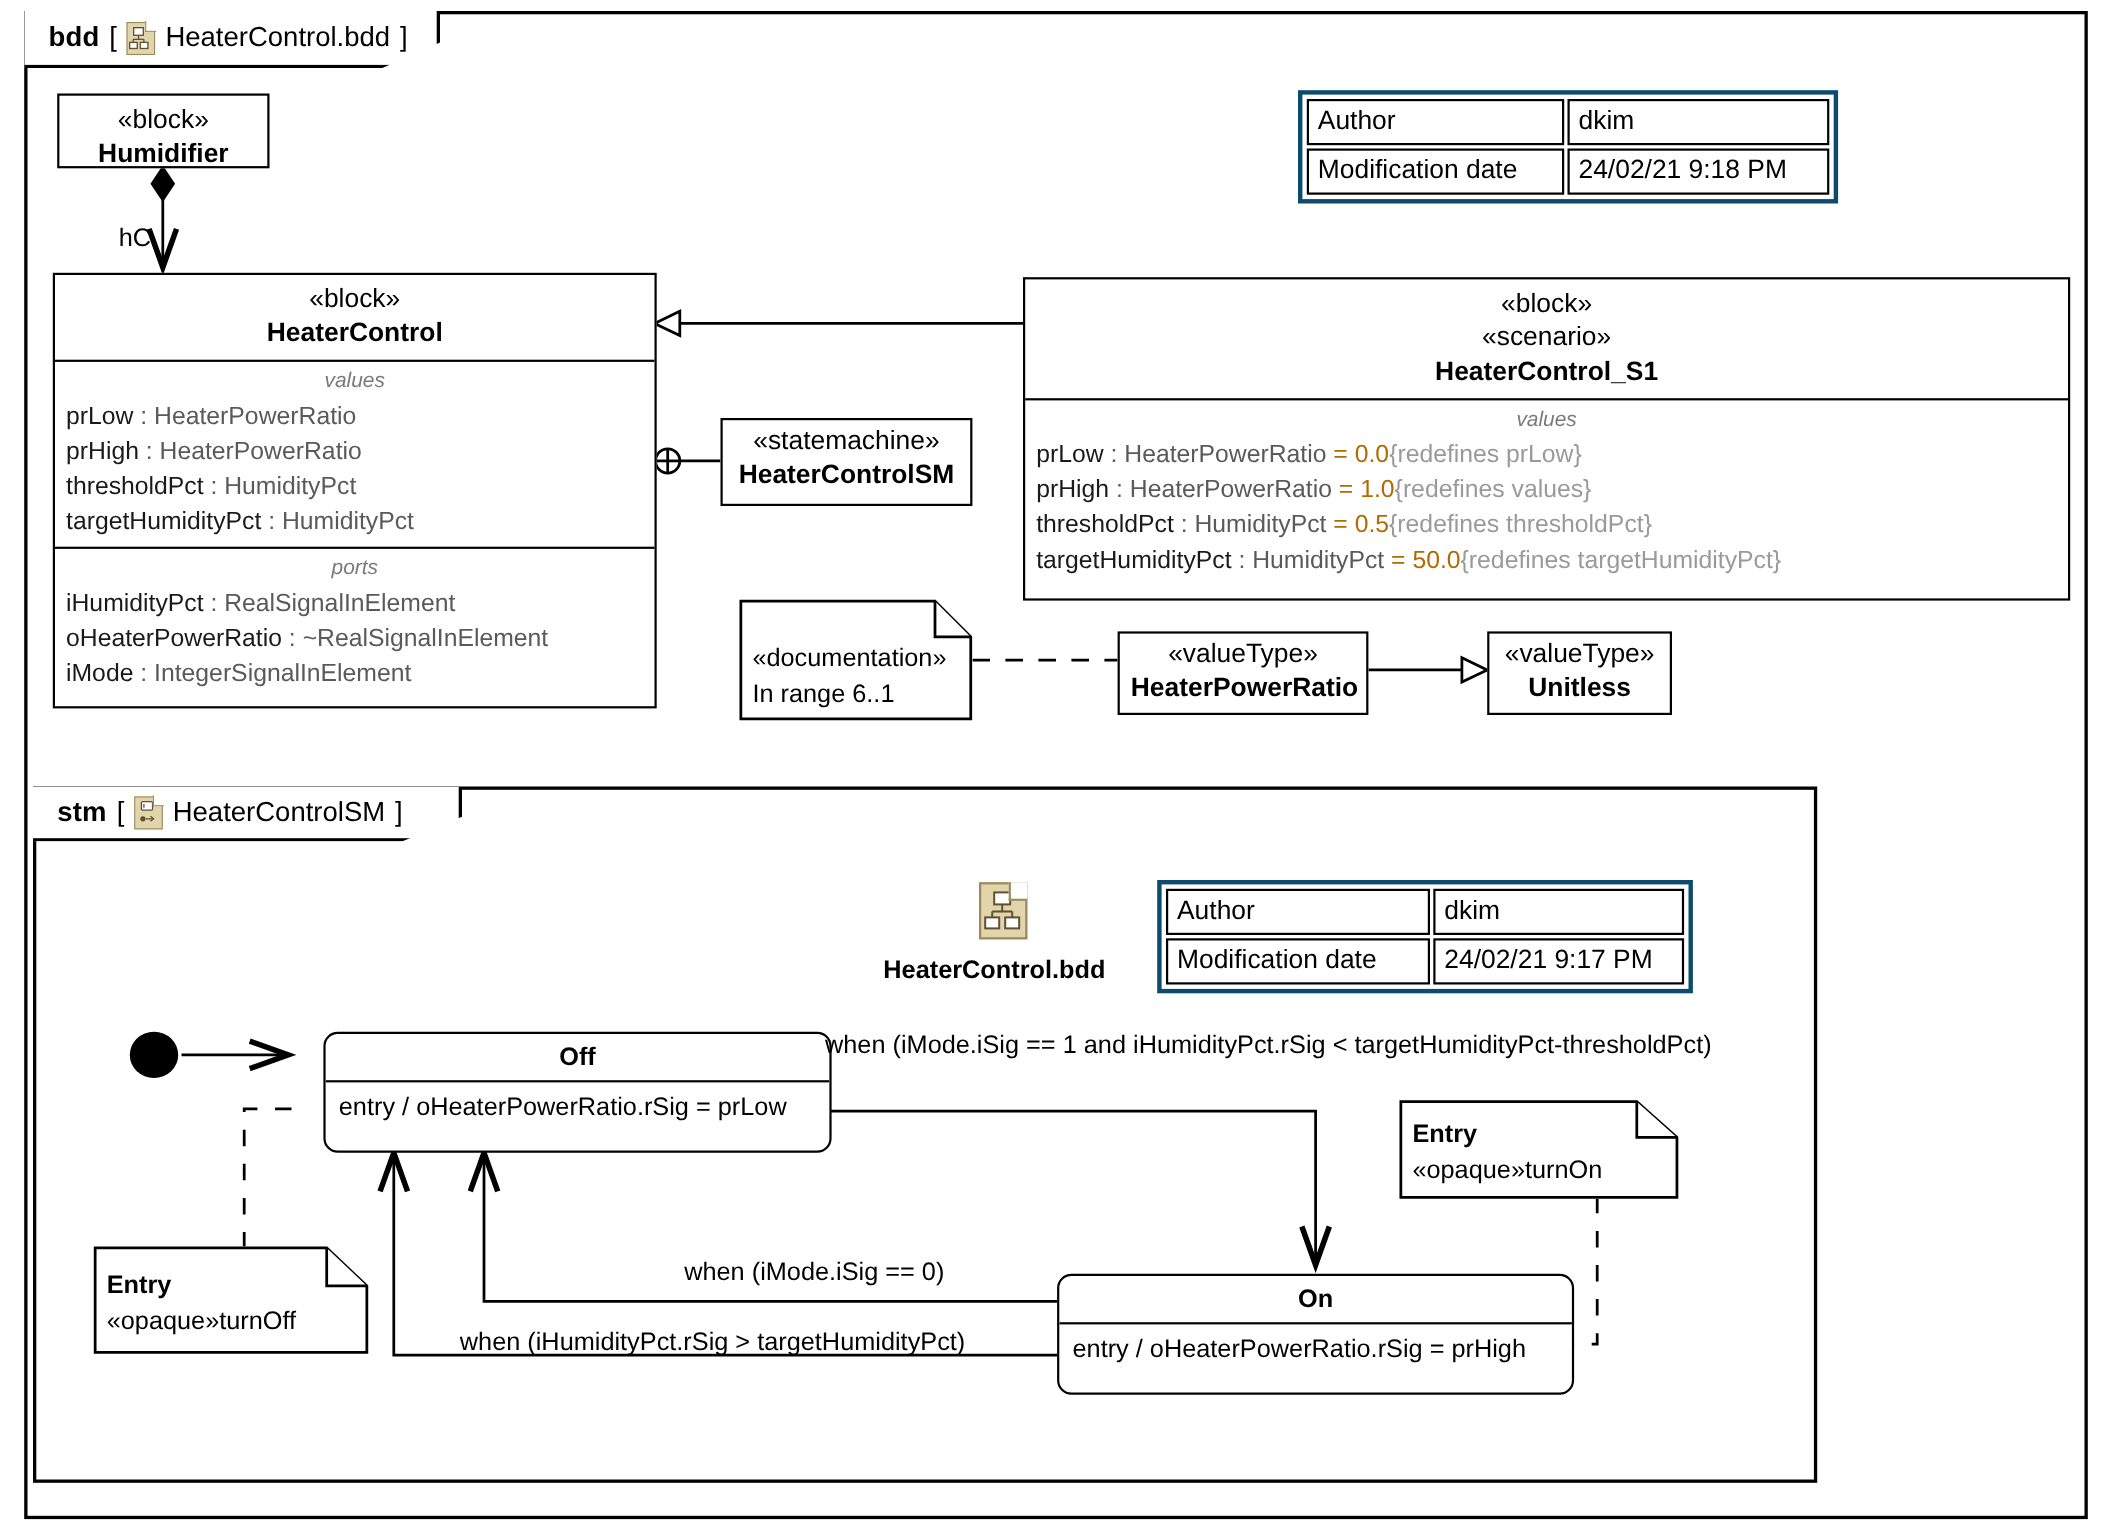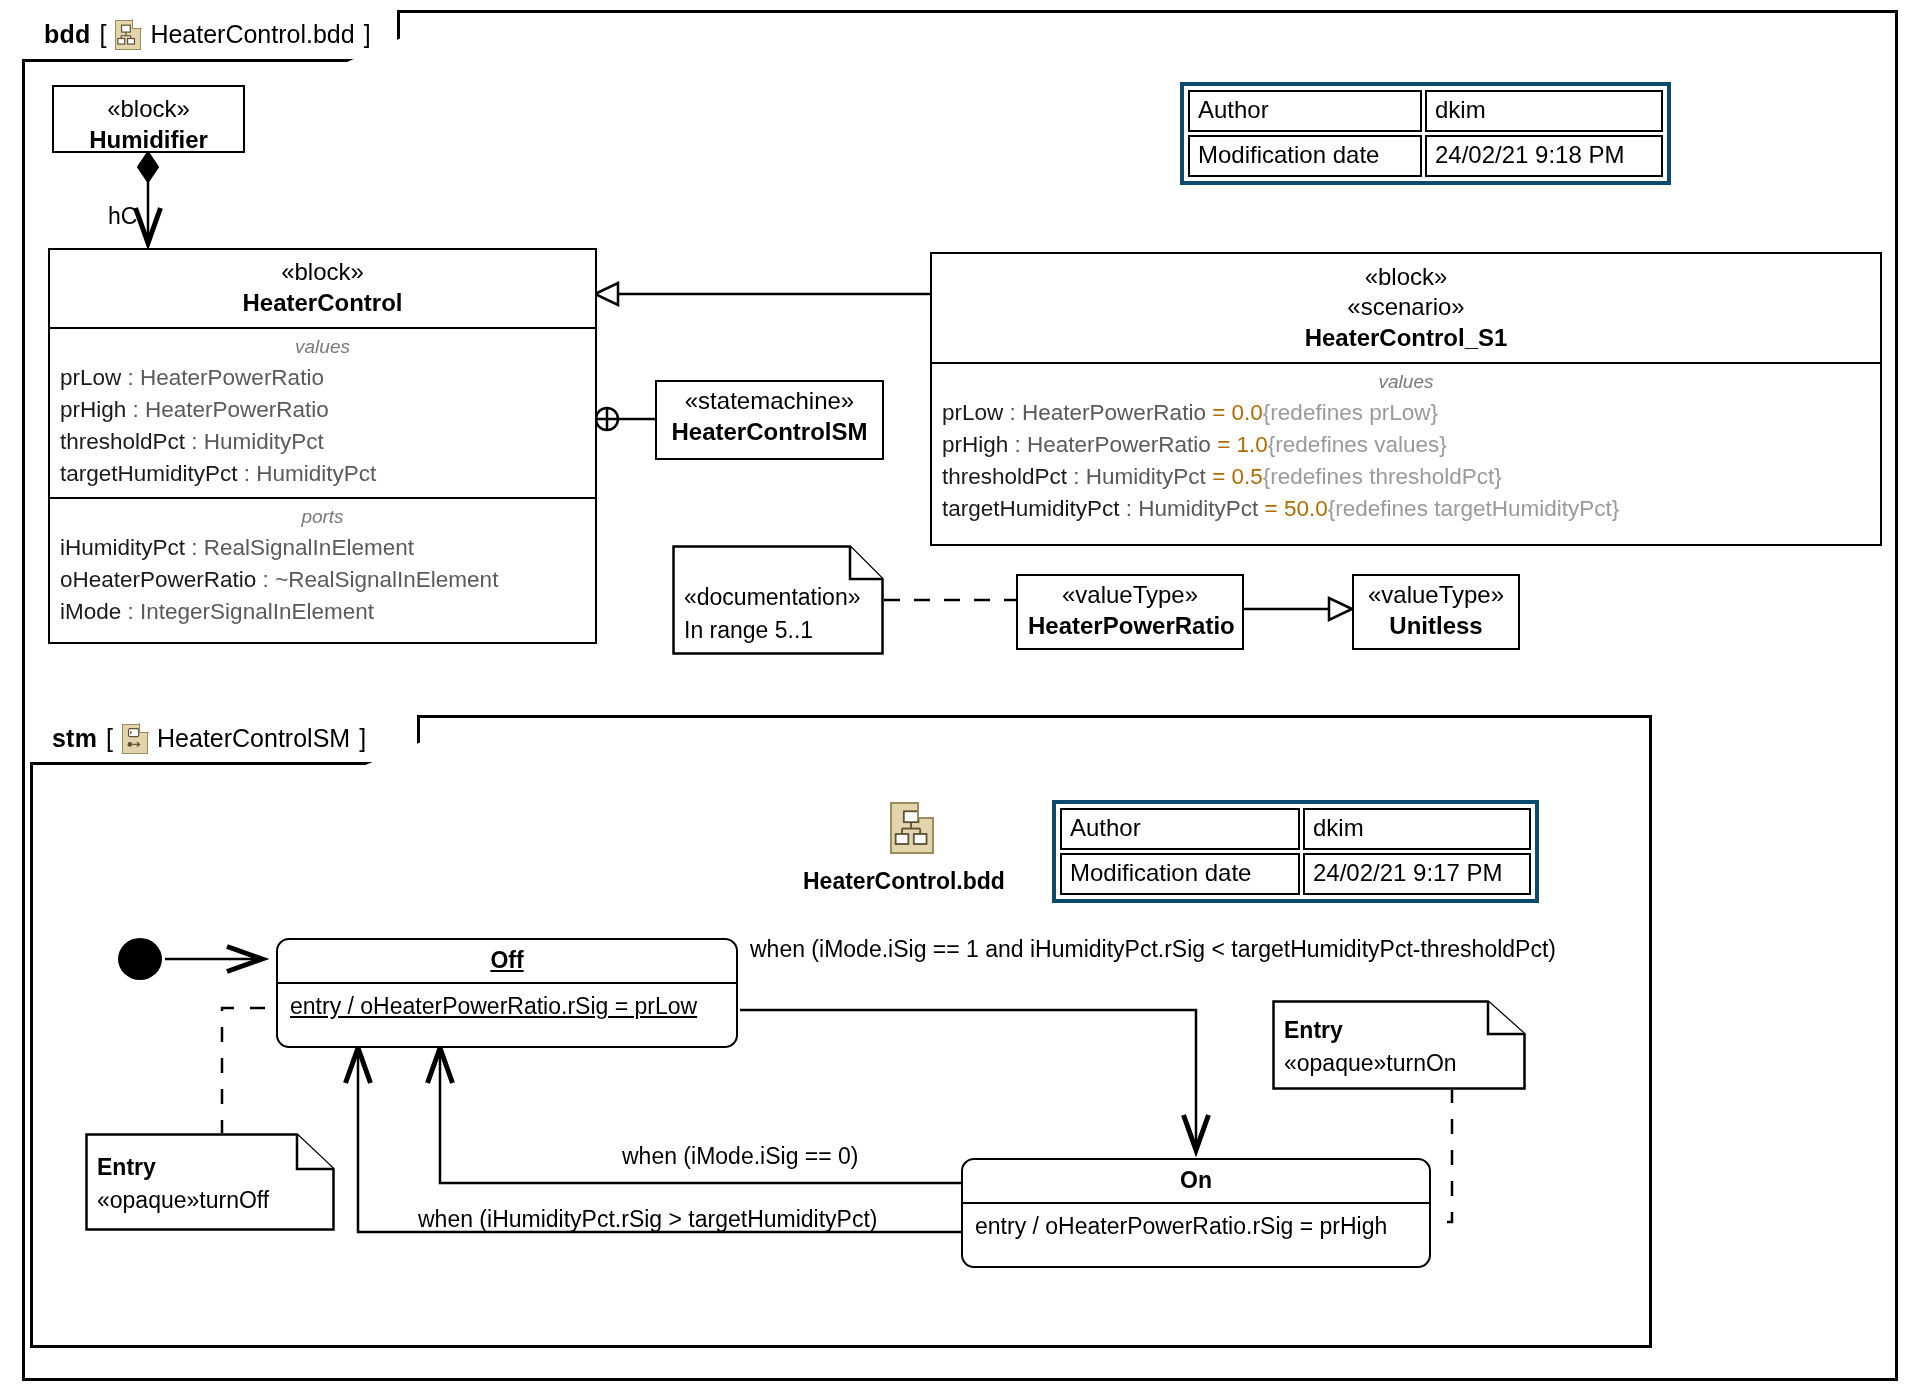--- a/index.html
+++ b/index.html
@@ -392,21 +392,21 @@
     </div>
   </div>
 
   <div class="note" style="left:672px; top:545px; width:212px; height:110px;">
     <svg viewBox="0 0 212 110" preserveAspectRatio="none">
       <path d="M1.5,1.5 L178,1.5 L210.5,34 L210.5,108.5 L1.5,108.5 Z" fill="#fff" stroke="#000" stroke-width="2.5"></path>
       <path d="M178,1.5 L178,34 L210.5,34" fill="#fff" stroke="#000" stroke-width="2.5"></path>
     </svg>
     <div class="note-text" style="padding-top:36px;">
       <div>«documentation»</div>
-      <div>In range 5..1</div>
+      <div>In range 6..1</div>
     </div>
   </div>
 
   <div class="uml-box" style="left:1016px; top:574px; width:228px; height:76px;">
     <div class="uml-head" style="padding-top:4px;">
       <div class="stereo">«valueType»</div>
       <div class="bname">HeaterPowerRatio</div>
     </div>
   </div>
 
@@ -455,21 +455,21 @@
       <div class="meta-cell" style="width:228px;">dkim</div>
     </div>
     <div class="meta-row">
       <div class="meta-cell" style="width:240px;">Modification date</div>
       <div class="meta-cell" style="width:228px;">24/02/21 9:17 PM</div>
     </div>
   </div>
 
   <div class="init-state" style="left:118px; top:938px; width:44px; height:42px;"></div>
 
-  <div class="state" style="left:276px; top:938px; width:462px; height:110px;text-decoration:underline;">
+  <div class="state" style="left:294px; top:938px; width:462px; height:110px;">
     <div class="state-name">Off</div>
     <div class="state-div state-body">entry /  oHeaterPowerRatio.rSig = prLow</div>
   </div>
 
   <div class="state" style="left:961px; top:1158px; width:470px; height:110px;">
     <div class="state-name">On</div>
     <div class="state-div state-body">entry /  oHeaterPowerRatio.rSig = prHigh</div>
   </div>
 
   <div class="guard" style="left:750px; top:936px;">when (iMode.iSig == 1 and iHumidityPct.rSig &lt; targetHumidityPct-thresholdPct)</div>

